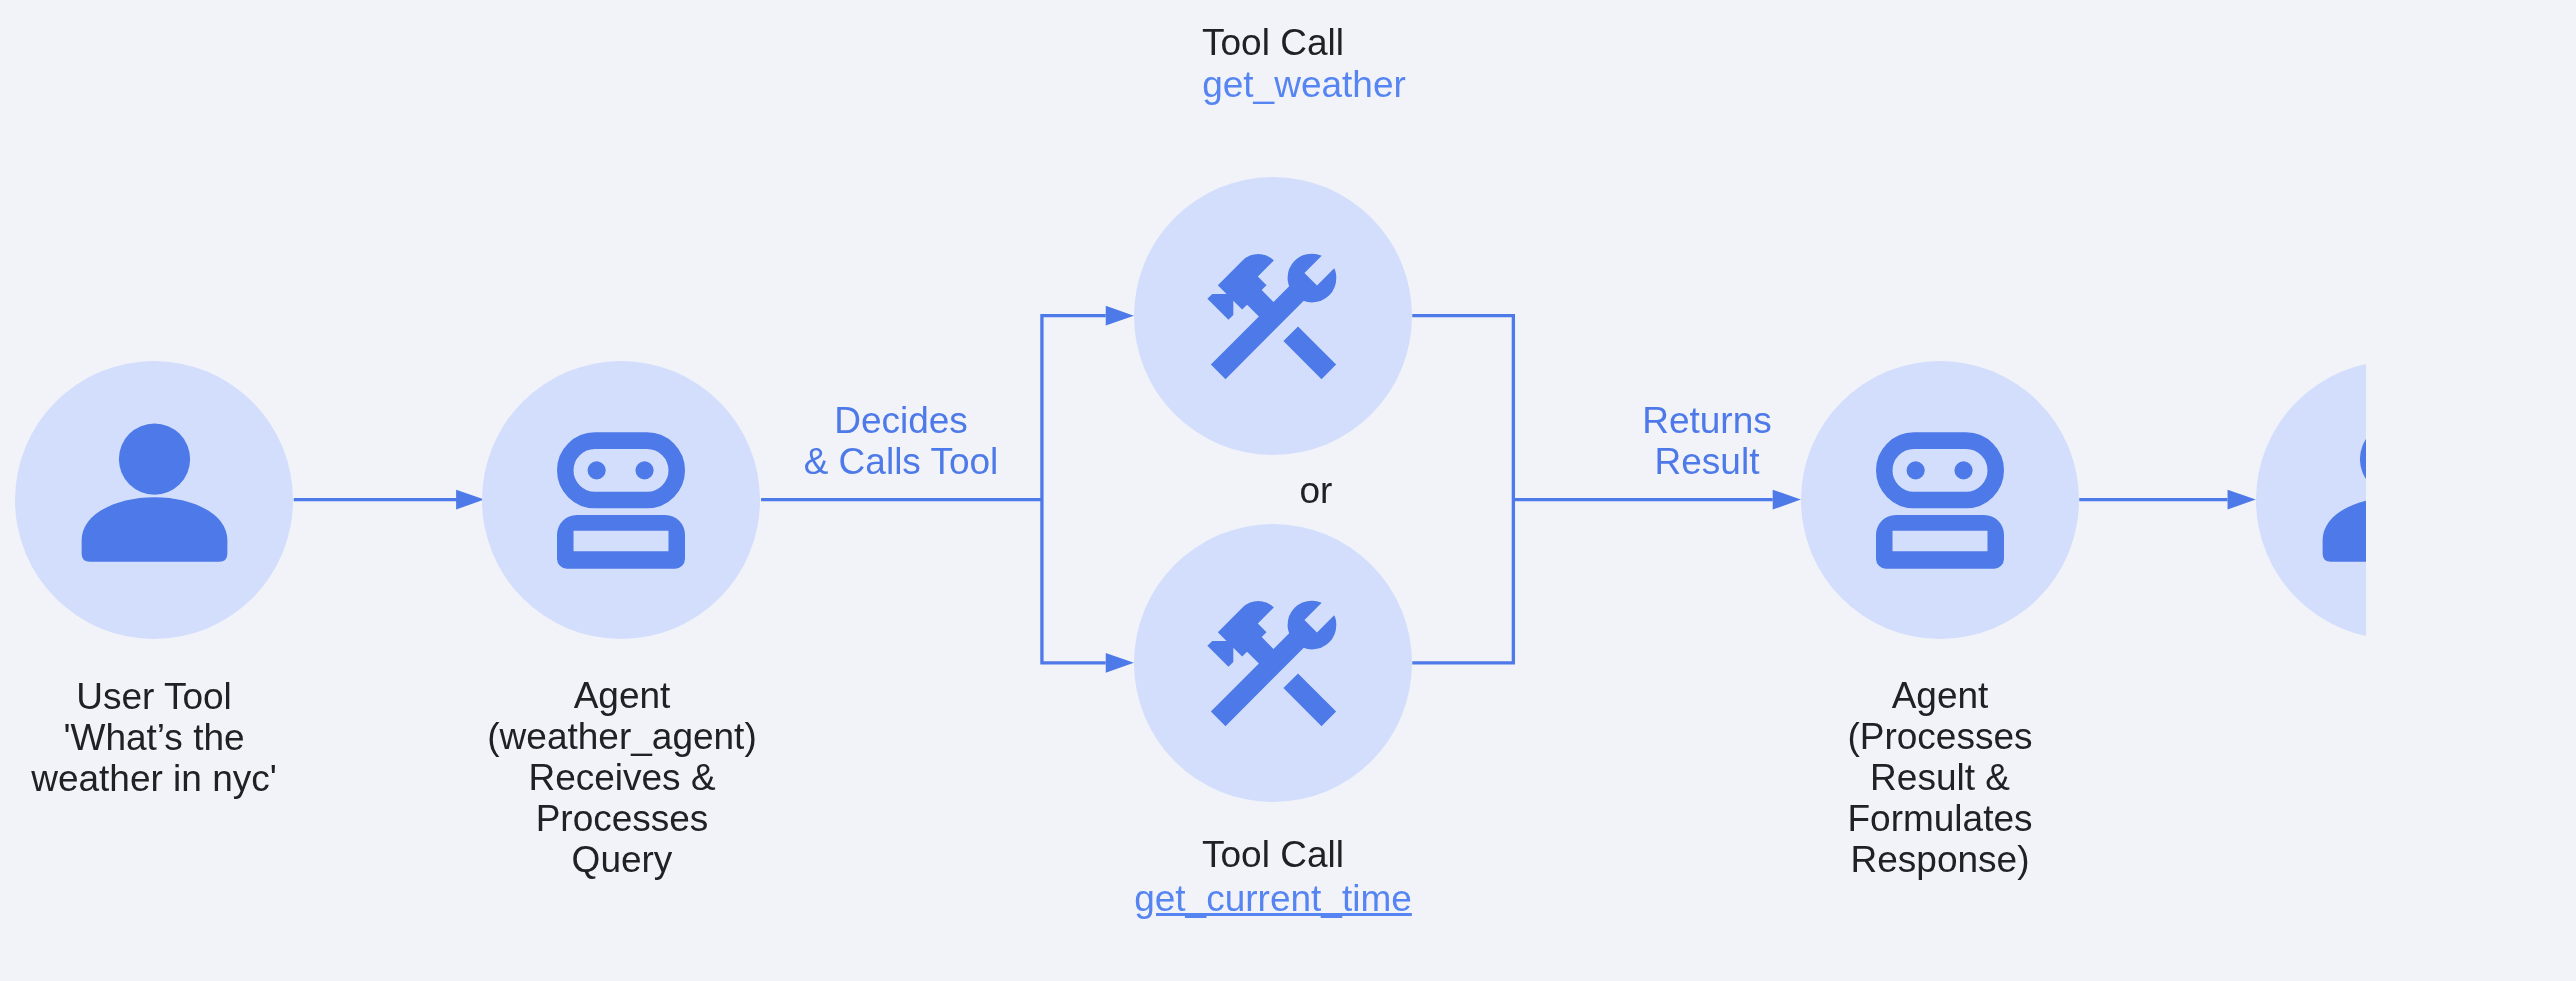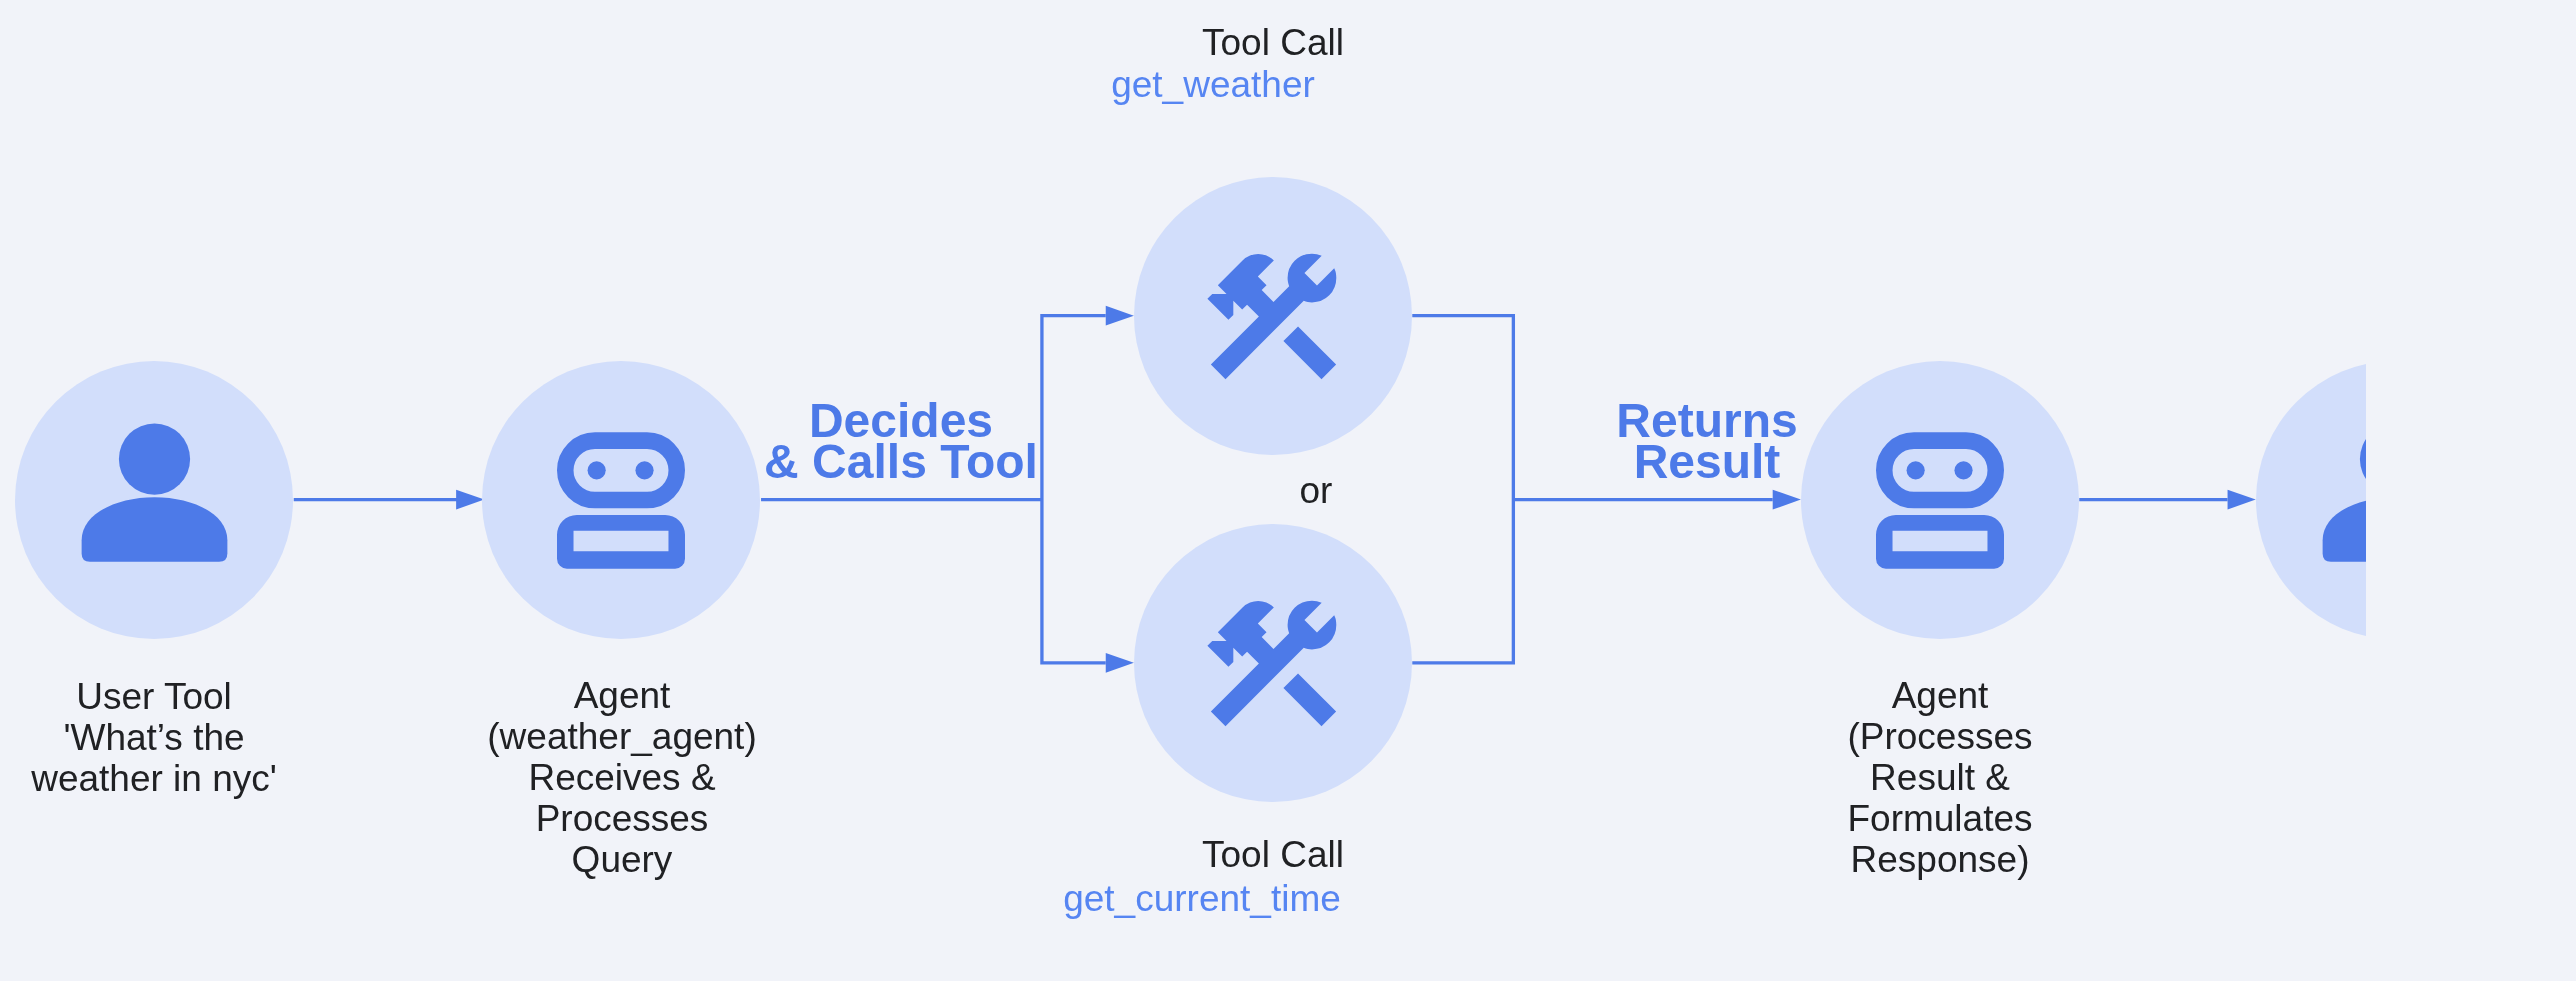--- a/index.html
+++ b/index.html
@@ -26,21 +26,21 @@
   }
   .icon-fill{fill:var(--accent);}
   .robot-head{fill:none;stroke:var(--accent);stroke-width:20;}
   .person-svg{transform:translateY(-7.5px);}
   .lbl{
     position:absolute;transform:translate(-50%,-50%);
     white-space:pre;text-align:center;
     font-size:37px;line-height:41px;color:var(--text);
   }
   .lbl.tool-line{line-height:42px;}
-  .lbl.blue-bold{font-weight:700;color:var(--accent);font-size:48px;line-height:41px;}
+  .lbl.blue-bold{font-weight:400;color:var(--accent);font-size:37px;line-height:41px;}
   .lbl.tool-name{color:var(--tool_name_blue);}
 </style>
 </head>
 <body>
 
 <div class="canvas">
 
   <svg class="connectors" width="2576" height="981" viewBox="0 0 3108 1184">
 
     <path class="edge" d="M354 603 H552"></path>
@@ -97,30 +97,30 @@
   </div>
 
   <div class="node" style="left:2256px;top:361px;">
     <svg class="person-svg" width="159" height="141" viewBox="0 0 192 170">
       <circle class="icon-fill" cx="96" cy="44" r="43"></circle>
       <path class="icon-fill" d="M96,90 C50,90 8,110 8,142 L8,158 Q8,168 18,168 L174,168 Q184,168 184,158 L184,142 C184,110 142,90 96,90 Z"></path>
     </svg>
   </div>
 
   <div class="lbl tool-line" style="left:1273px;top:43px;">Tool Call</div>
-  <div class="lbl tool-line tool-name" style="left:1213px;top:85px;">get_weather</div>
+  <div class="lbl tool-line tool-name" style="left:1304px;top:85px;">get_weather</div>
 
   <div class="lbl blue-bold" style="left:901px;top:441px;">Decides
 &amp; Calls Tool</div>
   <div class="lbl" style="left:1316px;top:490px;">or</div>
   <div class="lbl blue-bold" style="left:1707px;top:441px;">Returns
 Result</div>
 
   <div class="lbl tool-line" style="left:1273px;top:855px;">Tool Call</div>
-  <div class="lbl tool-line tool-name" style="left:1202px;top:899px;">get_current_time</div>
+  <div class="lbl tool-line tool-name" style="left:1273px;top:899px;text-decoration:underline;">get_current_time</div>
 
   <div class="lbl" style="left:154px;top:737px;">User Tool
 'What’s the
 weather in nyc'</div>
   <div class="lbl" style="left:622px;top:777px;">Agent
 (weather_agent)
 Receives &amp;
 Processes
 Query</div>
   <div class="lbl" style="left:1940px;top:777px;">Agent

